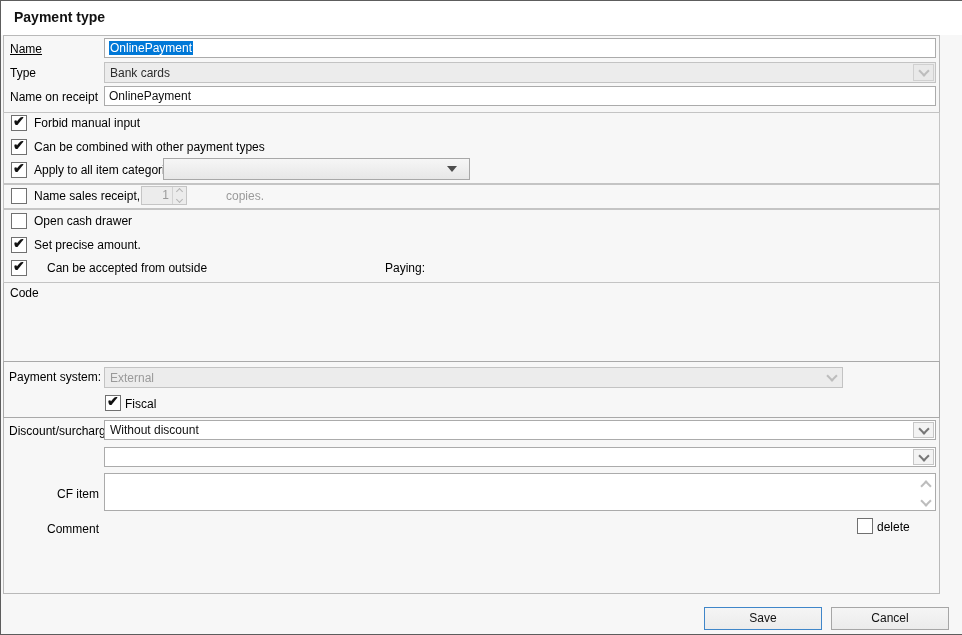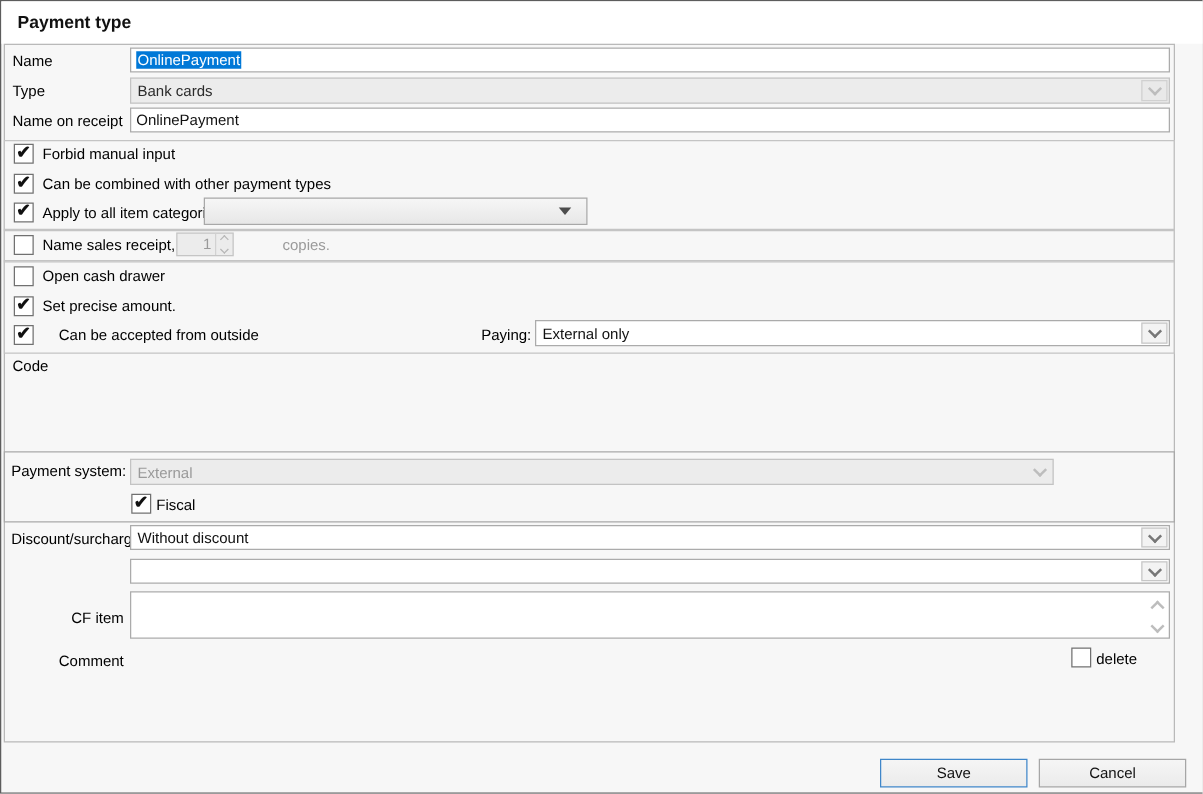--- a/index.html
+++ b/index.html
@@ -40,21 +40,21 @@
 
 <div class="dialog">
 
   <div class="titlebar">
     <span class="title">Payment type</span>
     <span class="close">✕</span>
   </div>
 
   <div class="frame" style="left:2px;top:34px;width:935px;height:557px;"></div>
 
-  <span class="lbl" style="left:9px;top:41px;">Name</span>
+  <span class="lbl" style="left:9px;top:41px;text-decoration:underline;">Name</span>
   <div class="fakeinput" style="left:103px;top:37px;width:832px;height:20px;">
     <span class="sel">OnlinePayment</span>
   </div>
 
   <span class="lbl" style="left:9px;top:65px;">Type</span>
   <div class="combo disabled" style="left:103px;top:61px;width:832px;height:21px;color:#2b2b2b;">
     <span>Bank cards</span>
     <span class="combo-btn" style="background:#e9e9e9;border-color:#d0d0d0;">
         <span class="chev lt"></span>
       </span>
@@ -95,26 +95,20 @@
   <span class="cb" style="left:10px;top:212px;"></span>
   <span class="lbl" style="left:33px;top:213px;">Open cash drawer</span>
 
   <span class="cb checked" style="left:10px;top:236px;"></span>
   <span class="lbl" style="left:33px;top:237px;">Set precise amount.</span>
 
   <span class="cb checked" style="left:10px;top:259px;"></span>
   <span class="lbl" style="left:46px;top:260px;text-align:center;">Can be accepted from outside</span>
 
   <span class="lbl" style="left:384px;top:260px;">Paying:</span>
-  <div class="combo" style="left:427px;top:255px;width:508px;height:21px;">
-    <span>External only</span>
-    <span class="combo-btn">
-        <span class="chev"></span>
-      </span>
-  </div>
 
   <span class="lbl" style="left:9px;top:285px;">Code</span>
 
   <div class="frame" style="left:2px;top:360px;width:935px;height:55px;border-color:#a9a9a9;"></div>
   <span class="lbl" style="left:8px;top:369px;">Payment system:</span>
   <div class="combo disabled" style="left:103px;top:366px;width:739px;height:21px;">
     <span>External</span>
     <span class="combo-btn flat">
         <span class="chev lt"></span>
       </span>

